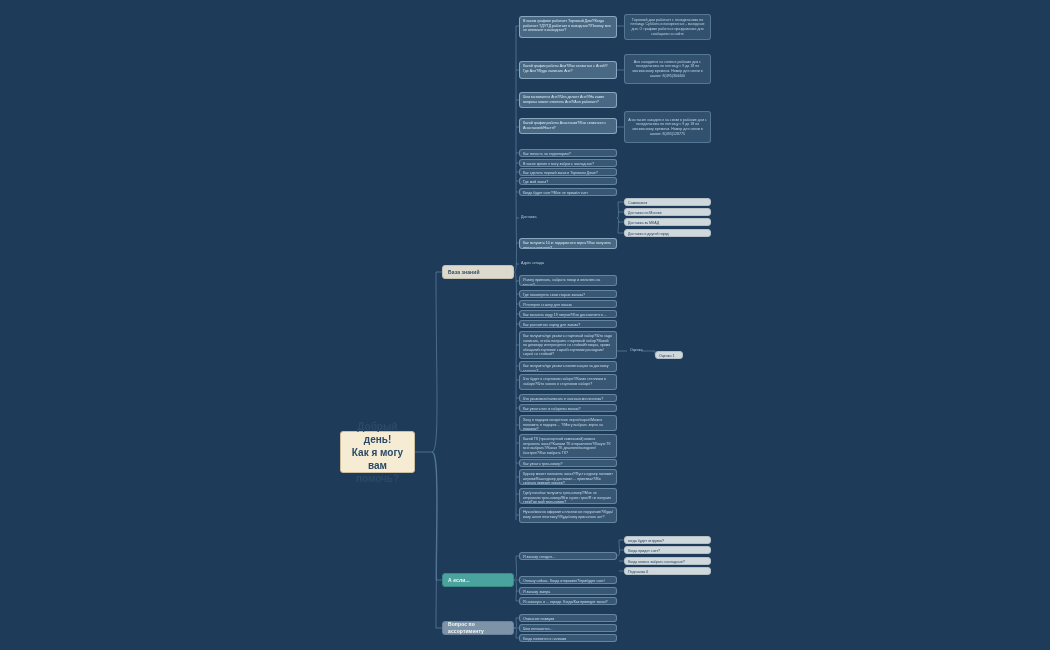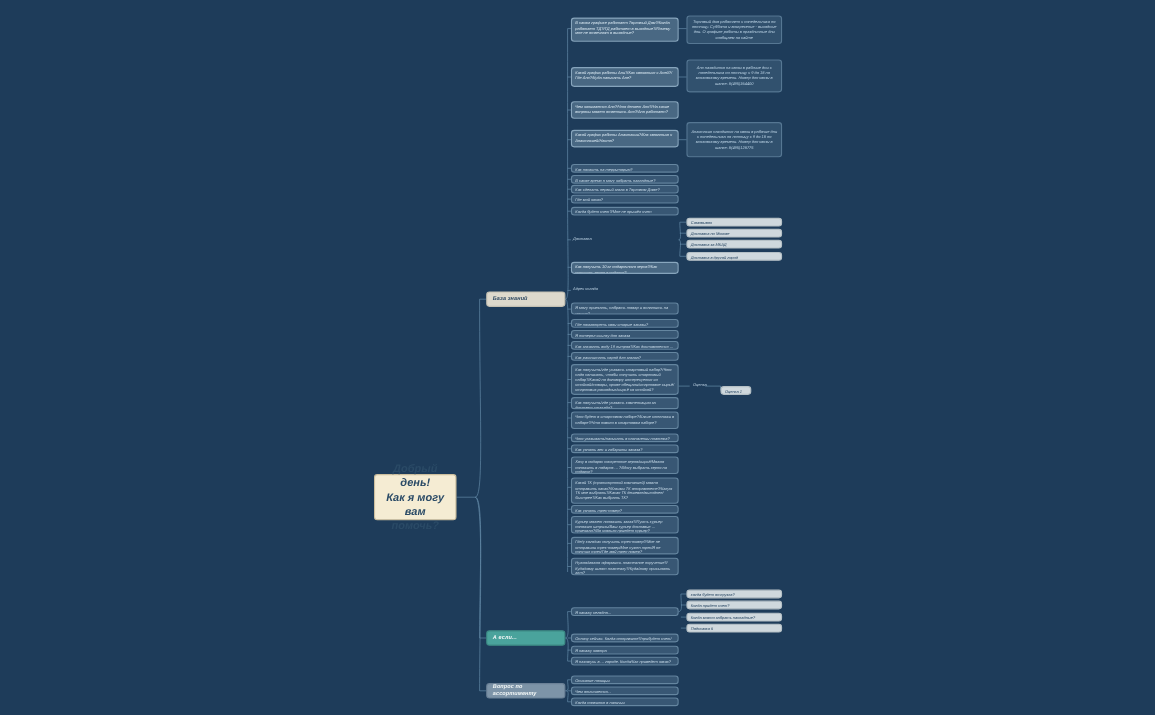--- a/index.html
+++ b/index.html
@@ -3,21 +3,21 @@
 <meta charset="utf-8">
 <title>Mind Map</title>
 <style>
   html,body{margin:0;padding:0;}
   body{
     width:1050px;height:650px;overflow:hidden;
     background:#1e3c5a;
     font-family:"Liberation Sans","DejaVu Sans",sans-serif;
     position:relative;
   }
-  #canvas{position:absolute;inset:0;font-style:italic;}
+  #canvas{position:absolute;inset:0;}
   svg.links{position:absolute;left:0;top:0;width:1050px;height:650px;pointer-events:none;}
 
   .node{position:absolute;box-sizing:border-box;border-radius:3px;}
 
   
   .root{
     background:#f5ecd3;color:#2a4a66;
     border:1px solid #cdbf9e;
     font-size:10px;line-height:13px;font-weight:bold;
     text-align:center;display:flex;align-items:center;justify-content:center;

